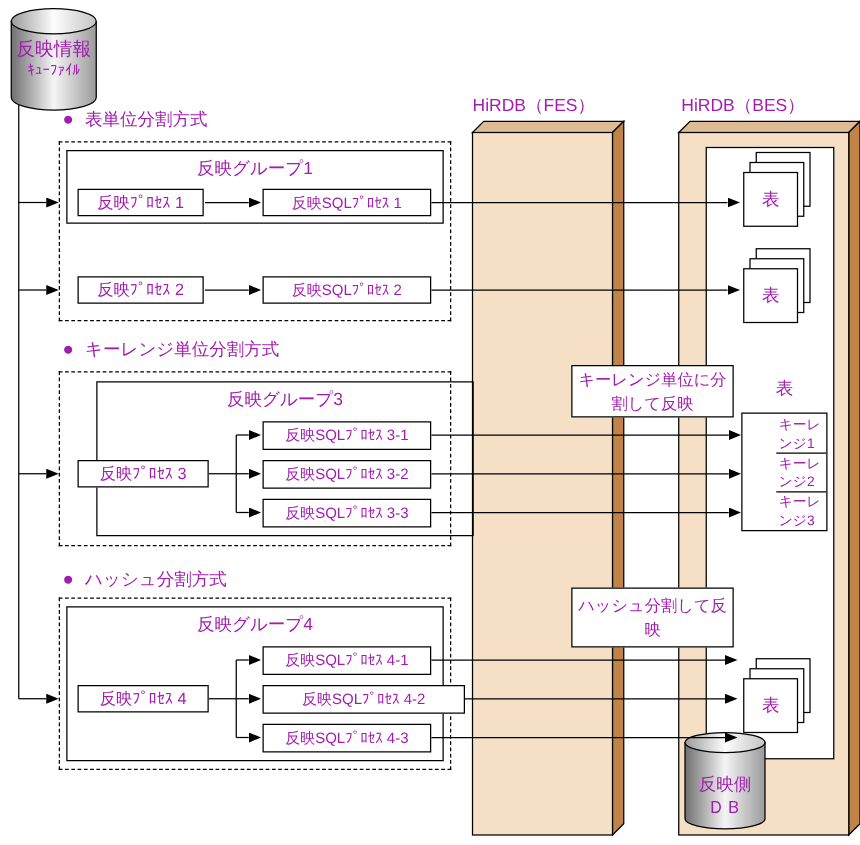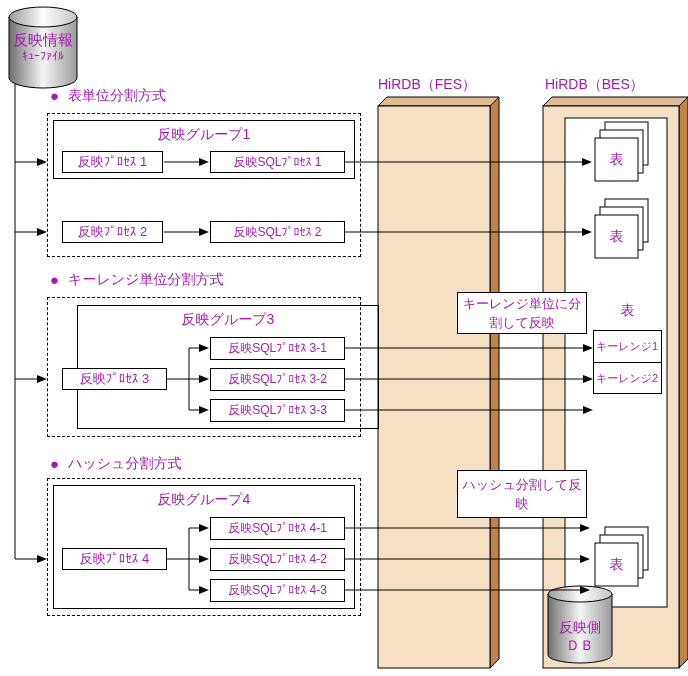--- a/index.html
+++ b/index.html
@@ -12,21 +12,21 @@
   .txt{white-space:nowrap;line-height:1.15;}
   .ctr{text-align:center;}
   .box{border:1px solid #000;background:#fff;display:flex;align-items:center;justify-content:center;}
   .groupbox{border:1px solid #000;background:transparent;}
   .dashedbox{border:1px dashed #000;background:transparent;}
   .gtitle{position:absolute;left:0;top:5px;width:100%;text-align:center;font-size:14px;}
   .sec{display:flex;align-items:center;gap:9px;font-size:14px;}
   .sec .dot{font-size:15px;line-height:1;}
   .anno{border:1px solid #000;background:#fff;text-align:center;font-size:13px;
         display:flex;flex-direction:column;justify-content:center;line-height:19px;}
-  .krtable{border:1px solid #000;background:#fff;}
+  .krtable{border:1px solid #000;background:#fff;padding-left:27px;}
   .krrow{height:31px;box-sizing:border-box;font-size:11px;display:flex;align-items:center;padding-left:2px;}
   .krrow + .krrow{border-top:1px solid #000;}
   .stacklabel{display:flex;align-items:center;justify-content:center;font-size:14px;}
   .f12{font-size:12px;} .f13{font-size:13px;} .f14{font-size:14px;} .f15{font-size:15px;}
 </style>
 </head>
 <body>
 
 <div class="stage">
 
@@ -159,38 +159,39 @@
   <div class="ov box f13" style="left:62px;top:368px;width:105px;height:22px;">反映ﾌﾟﾛｾｽ 3</div>
   <div class="ov box f12" style="left:210px;top:337px;width:135px;height:23px;">反映SQLﾌﾟﾛｾｽ 3-1</div>
   <div class="ov box f12" style="left:210px;top:368px;width:135px;height:23px;">反映SQLﾌﾟﾛｾｽ 3-2</div>
   <div class="ov box f12" style="left:210px;top:399px;width:135px;height:23px;">反映SQLﾌﾟﾛｾｽ 3-3</div>
 
   <div class="ov groupbox" style="left:53px;top:485px;width:302px;height:124px;">
     <div class="gtitle">反映グループ4</div>
   </div>
   <div class="ov box f13" style="left:62px;top:548px;width:105px;height:22px;">反映ﾌﾟﾛｾｽ 4</div>
   <div class="ov box f12" style="left:210px;top:517px;width:135px;height:23px;">反映SQLﾌﾟﾛｾｽ 4-1</div>
-  <div class="ov box f12" style="left:210px;top:548px;width:135px;height:23px;">反映SQLﾌﾟﾛｾｽ 4-2</div>
+  <div class="ov box f12" style="left:210px;top:548px;width:162px;height:23px;">反映SQLﾌﾟﾛｾｽ 4-2</div>
   <div class="ov box f12" style="left:210px;top:579px;width:135px;height:23px;">反映SQLﾌﾟﾛｾｽ 4-3</div>
 
   <div class="ov anno" style="left:457px;top:292px;width:130px;height:42px;">
     <div>キーレンジ単位に分</div>
     <div>割して反映</div>
   </div>
   <div class="ov anno" style="left:457px;top:470px;width:130px;height:48px;">
     <div>ハッシュ分割して反</div>
     <div>映</div>
   </div>
 
   <div class="ov stacklabel" style="left:595px;top:138px;width:43px;height:43px;">表</div>
   <div class="ov stacklabel" style="left:595px;top:215px;width:43px;height:43px;">表</div>
   <div class="ov stacklabel" style="left:595px;top:543px;width:43px;height:43px;">表</div>
 
   <div class="ov txt ctr f14" style="left:593px;top:302px;width:69px;">表</div>
   <div class="ov krtable" style="left:593px;top:330px;width:69px;">
     <div class="krrow">キーレンジ1</div>
     <div class="krrow">キーレンジ2</div>
+    <div class="krrow">キーレンジ3</div>
   </div>
 
   <div class="ov txt ctr f14" style="left:548px;top:619px;width:64px;">反映側</div>
   <div class="ov txt ctr f14" style="left:548px;top:637px;width:64px;">ＤＢ</div>
 
 </div>
 
 </body></html>

